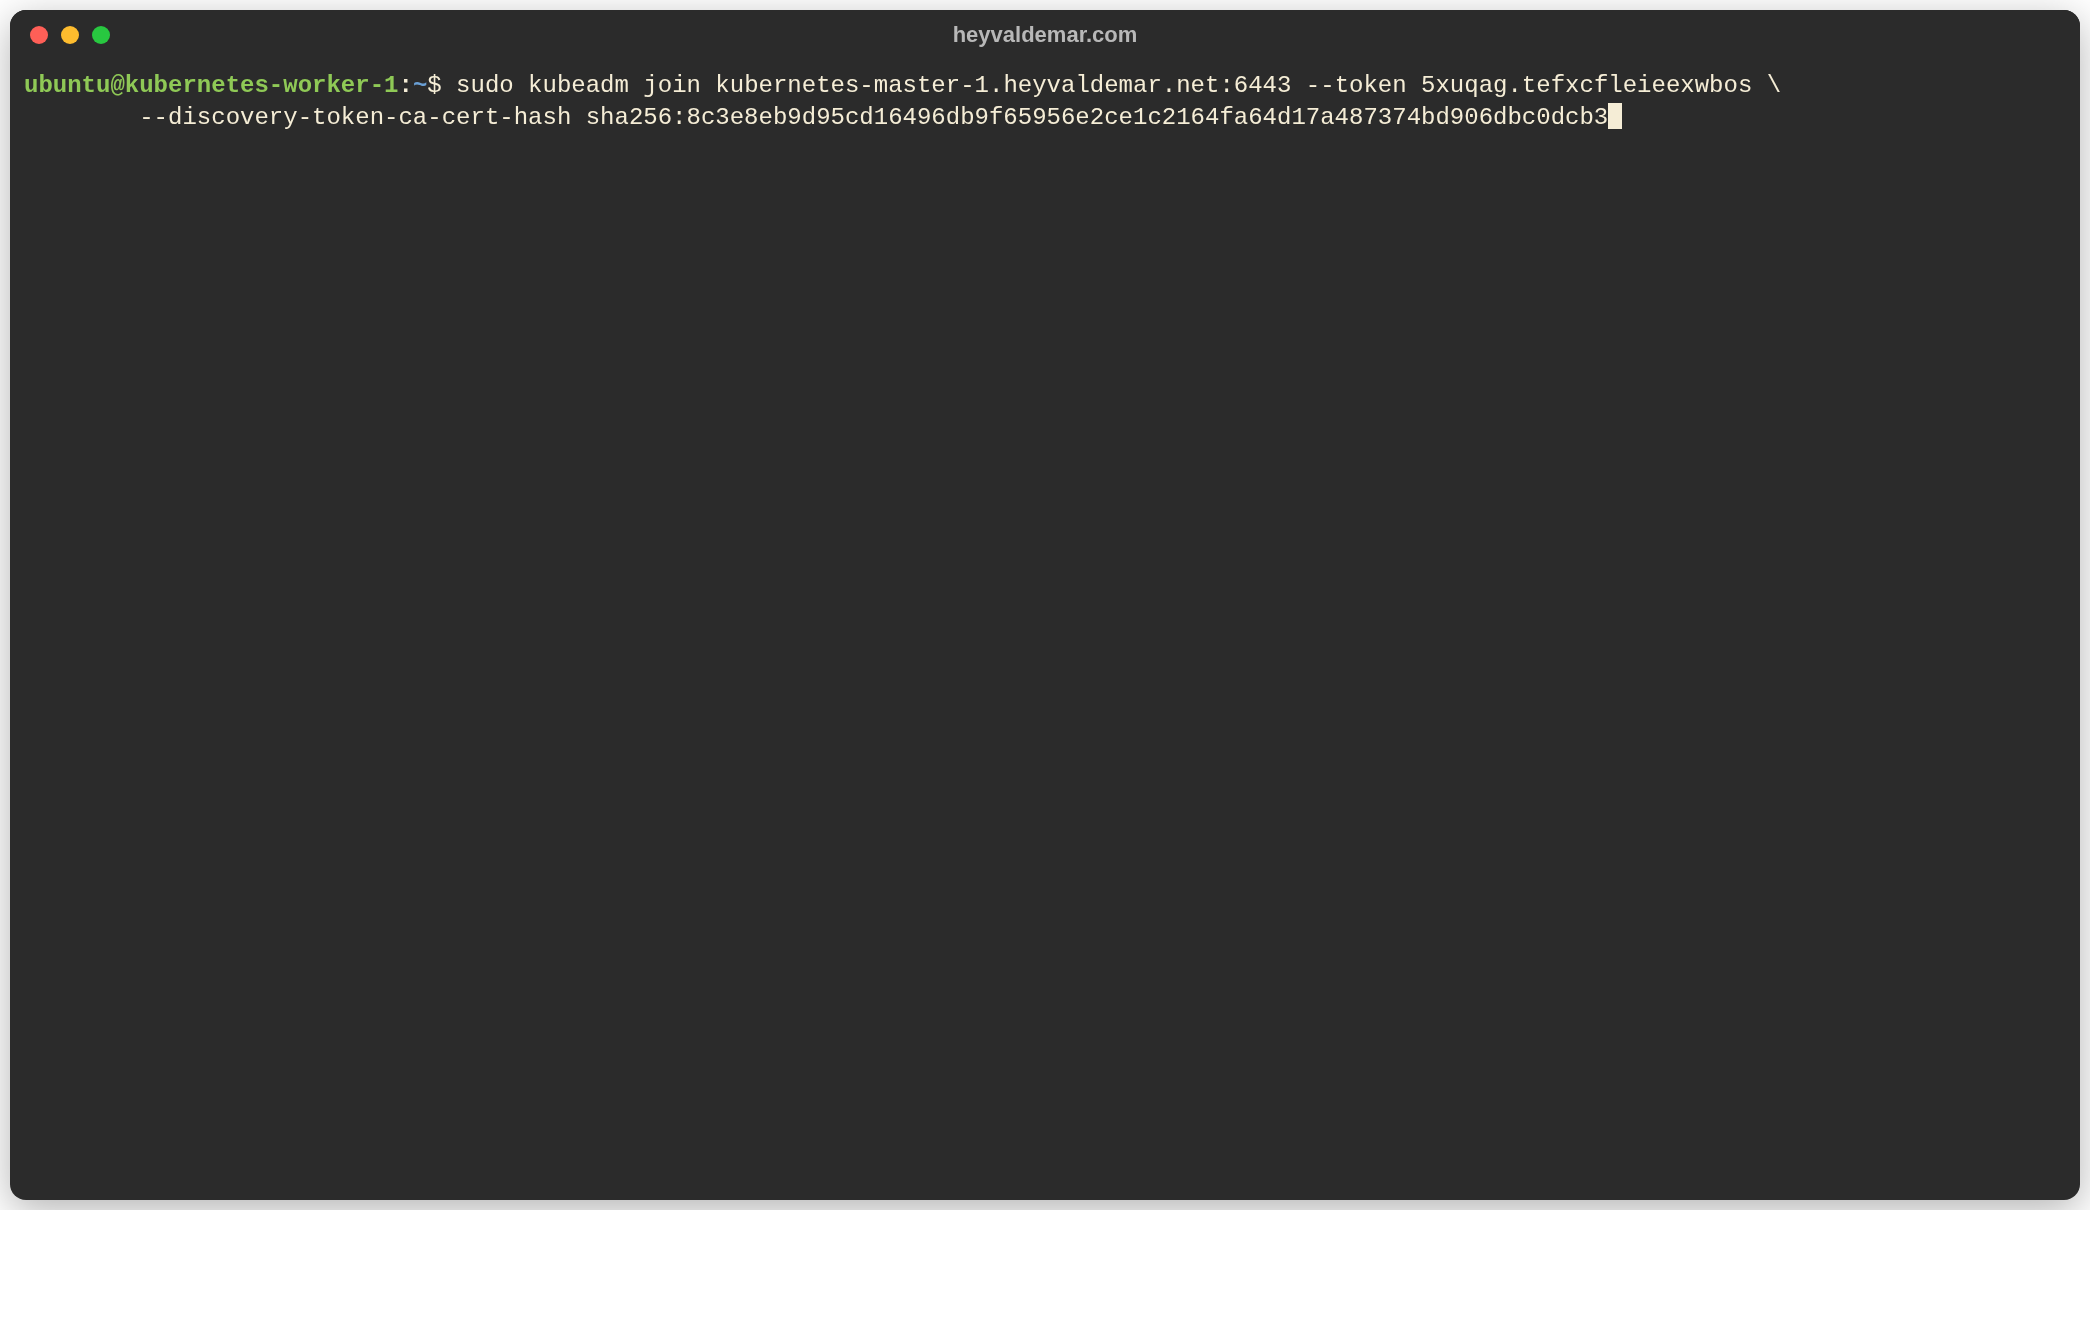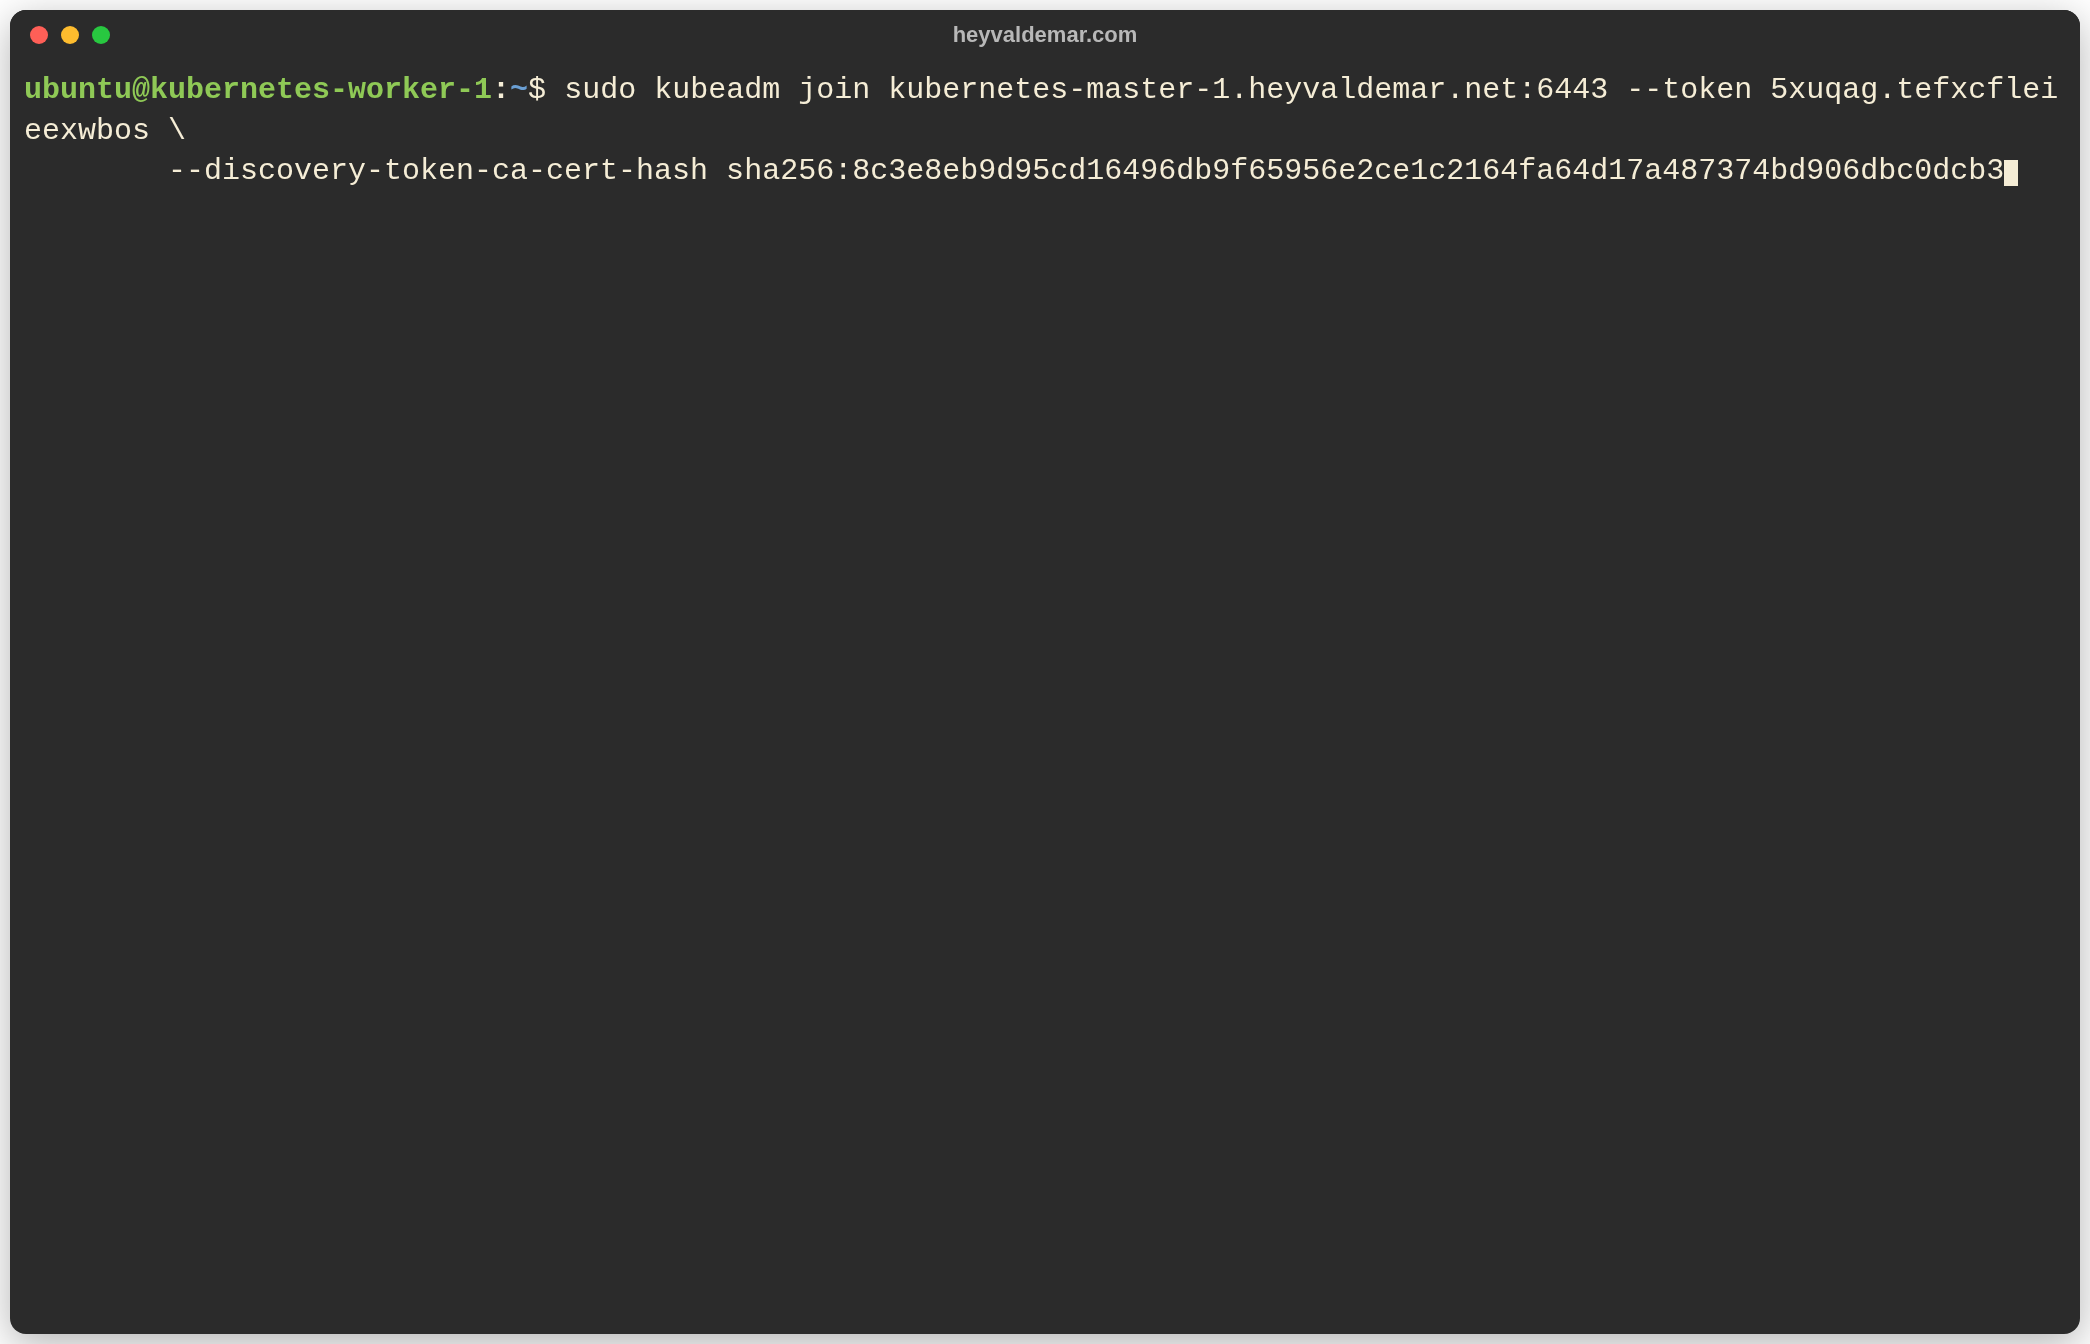--- a/index.html
+++ b/index.html
@@ -12,21 +12,21 @@
       background: #ffffff;
       display: flex;
       justify-content: center;
       align-items: flex-start;
       padding: 10px;
       font-family: "SF Mono", "Monaco", "Menlo", "Consolas", "Courier New", monospace;
     }
     
     .terminal-window {
       width: 2070px;
-      height: 1324px;
+      height: 1190px;
       background: #2b2b2b;
       border-radius: 16px;
       overflow: hidden;
       box-shadow: 0 10px 40px rgba(0,0,0,0.3);
       display: flex;
       flex-direction: column;
     }
     
     .titlebar {
       height: 50px;
@@ -59,21 +59,21 @@
       transform: translateX(-50%);
       color: #b8b8b8;
       font-size: 22px;
       font-weight: 600;
       font-family: -apple-system, BlinkMacSystemFont, "Segoe UI", sans-serif;
     }
     
     .terminal-body {
       flex: 1;
       padding: 10px 14px;
-      font-size: 30px;
+      font-size: 24px;
       line-height: 1.35;
       color: #f5edd6;
       white-space: pre-wrap;
       word-break: break-all;
     }
     
     .prompt-user { color: #8fc956; font-weight: bold; }
     .prompt-colon { color: #f5edd6; font-weight: bold; }
     .prompt-path { color: #6a9fd4; font-weight: bold; }
     .prompt-dollar { color: #f5edd6; }

